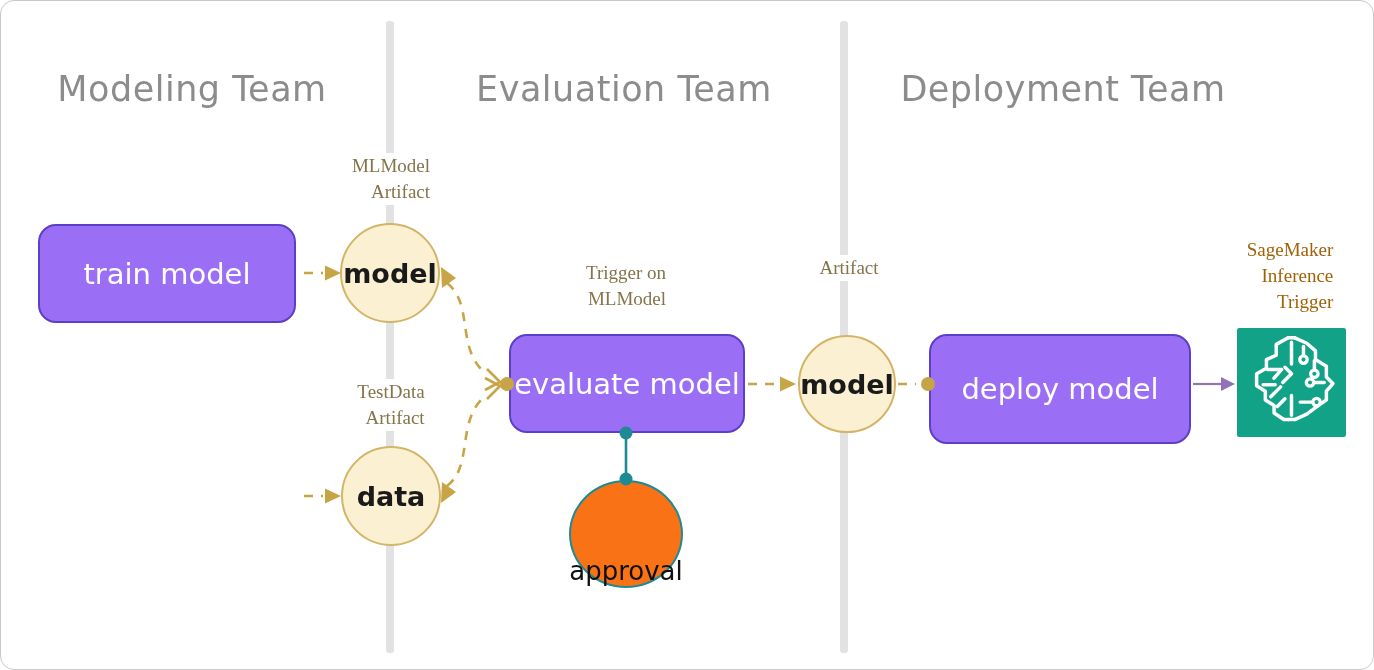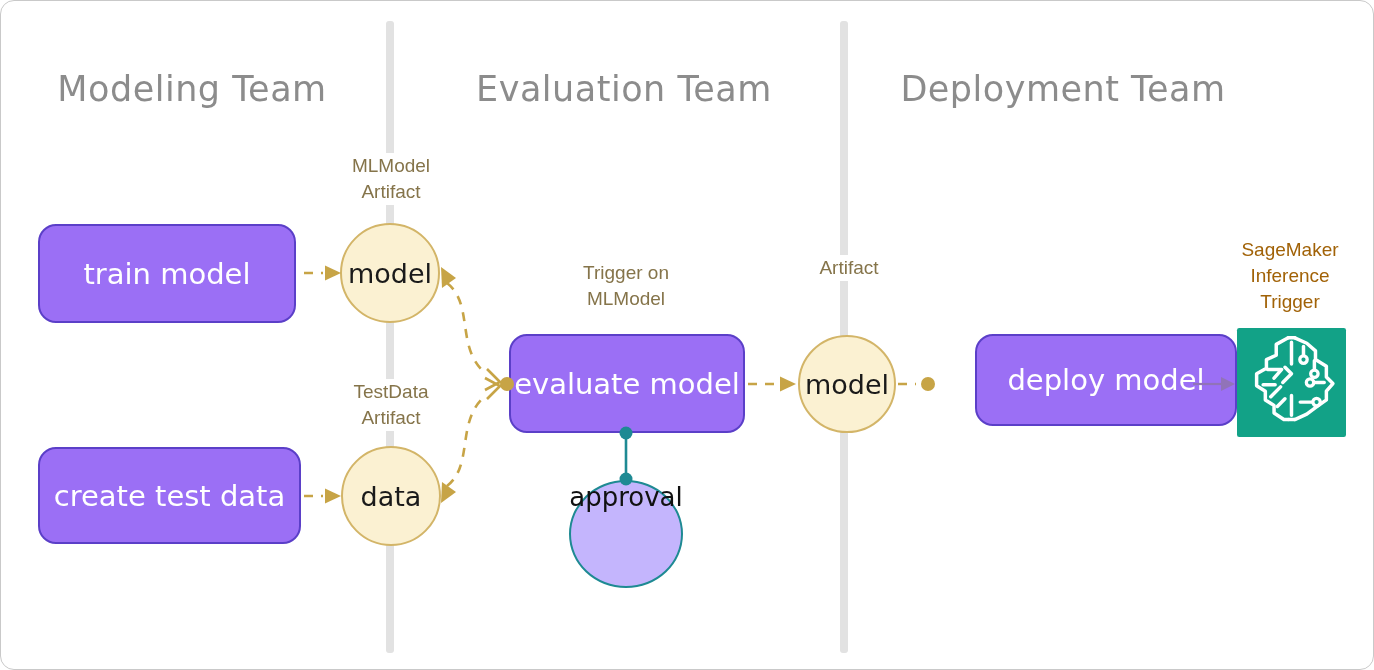--- a/index.html
+++ b/index.html
@@ -15,29 +15,30 @@
   }
   .task{
     position:absolute;background:#9b6ff5;border:2px solid #5b3fc8;border-radius:18px;
     color:#ffffff;font-size:29px;display:flex;align-items:center;justify-content:center;
     box-sizing:border-box;white-space:nowrap;
   }
   .artifact{
     position:absolute;background:#fbf1d2;border:2px solid #d3b568;border-radius:50%;
     color:#1a1a1a;font-size:27px;display:flex;align-items:center;justify-content:center;
     box-sizing:border-box;
+    font-weight:bold;
   }
   .approval{
-    position:absolute;background:#c4b5fd;border:2px solid #1e8a93;border-radius:50%;
-    color:#111111;font-size:26px;display:flex;align-items:flex-start;justify-content:center;
+    position:absolute;background:#f97316;border:2px solid #1e8a93;border-radius:50%;
+    color:#111111;font-size:26px;display:flex;align-items:flex-end;justify-content:center;
     box-sizing:border-box;
   }
   .mono-label{
-    position:absolute;transform:translateX(-50%);text-align:center;
-    font-family:Liberation Sans, sans-serif;
+    position:absolute;transform:translateX(-50%);text-align:right;
+    font-family:Liberation Serif, serif;
     font-size:19px;line-height:26px;color:#85744a;background:#ffffff;padding:0 3px;
     white-space:nowrap;z-index:2;
   }
   .mono-label.dark{color:#a16207;margin-top:19px;}
   .node{z-index:3;}
   .edge-layer{position:absolute;left:0;top:0;z-index:4;pointer-events:none;}
   .sm-icon{position:absolute;left:1235px;top:327px;width:111px;height:109px;z-index:3;}
 </style>
 </head>
 <body>
@@ -68,27 +69,24 @@
   </div>
   <div class="mono-label dark" style="left:1289px;top:217px">
     <div>SageMaker</div>
     <div>Inference</div>
     <div>Trigger</div>
   </div>
 
   <div class="task node" style="left:37px;top:223px;width:258px;height:99px">
     <span>train model</span>
   </div>
-  <div class="task node" style="left:37px;top:446px;width:263px;height:97px">
-    <span>create test data</span>
-  </div>
   <div class="task node" style="left:508px;top:333px;width:236px;height:99px">
     <span>evaluate model</span>
   </div>
-  <div class="task node" style="left:974px;top:333px;width:262px;height:92px">
+  <div class="task node" style="left:928px;top:333px;width:262px;height:110px">
     <span>deploy model</span>
   </div>
 
   <div class="artifact node" style="left:339px;top:222px;width:100px;height:100px">
     <span>model</span>
   </div>
   <div class="artifact node" style="left:340px;top:445px;width:100px;height:100px">
     <span>data</span>
   </div>
   <div class="artifact node" style="left:797px;top:334px;width:98px;height:98px">

